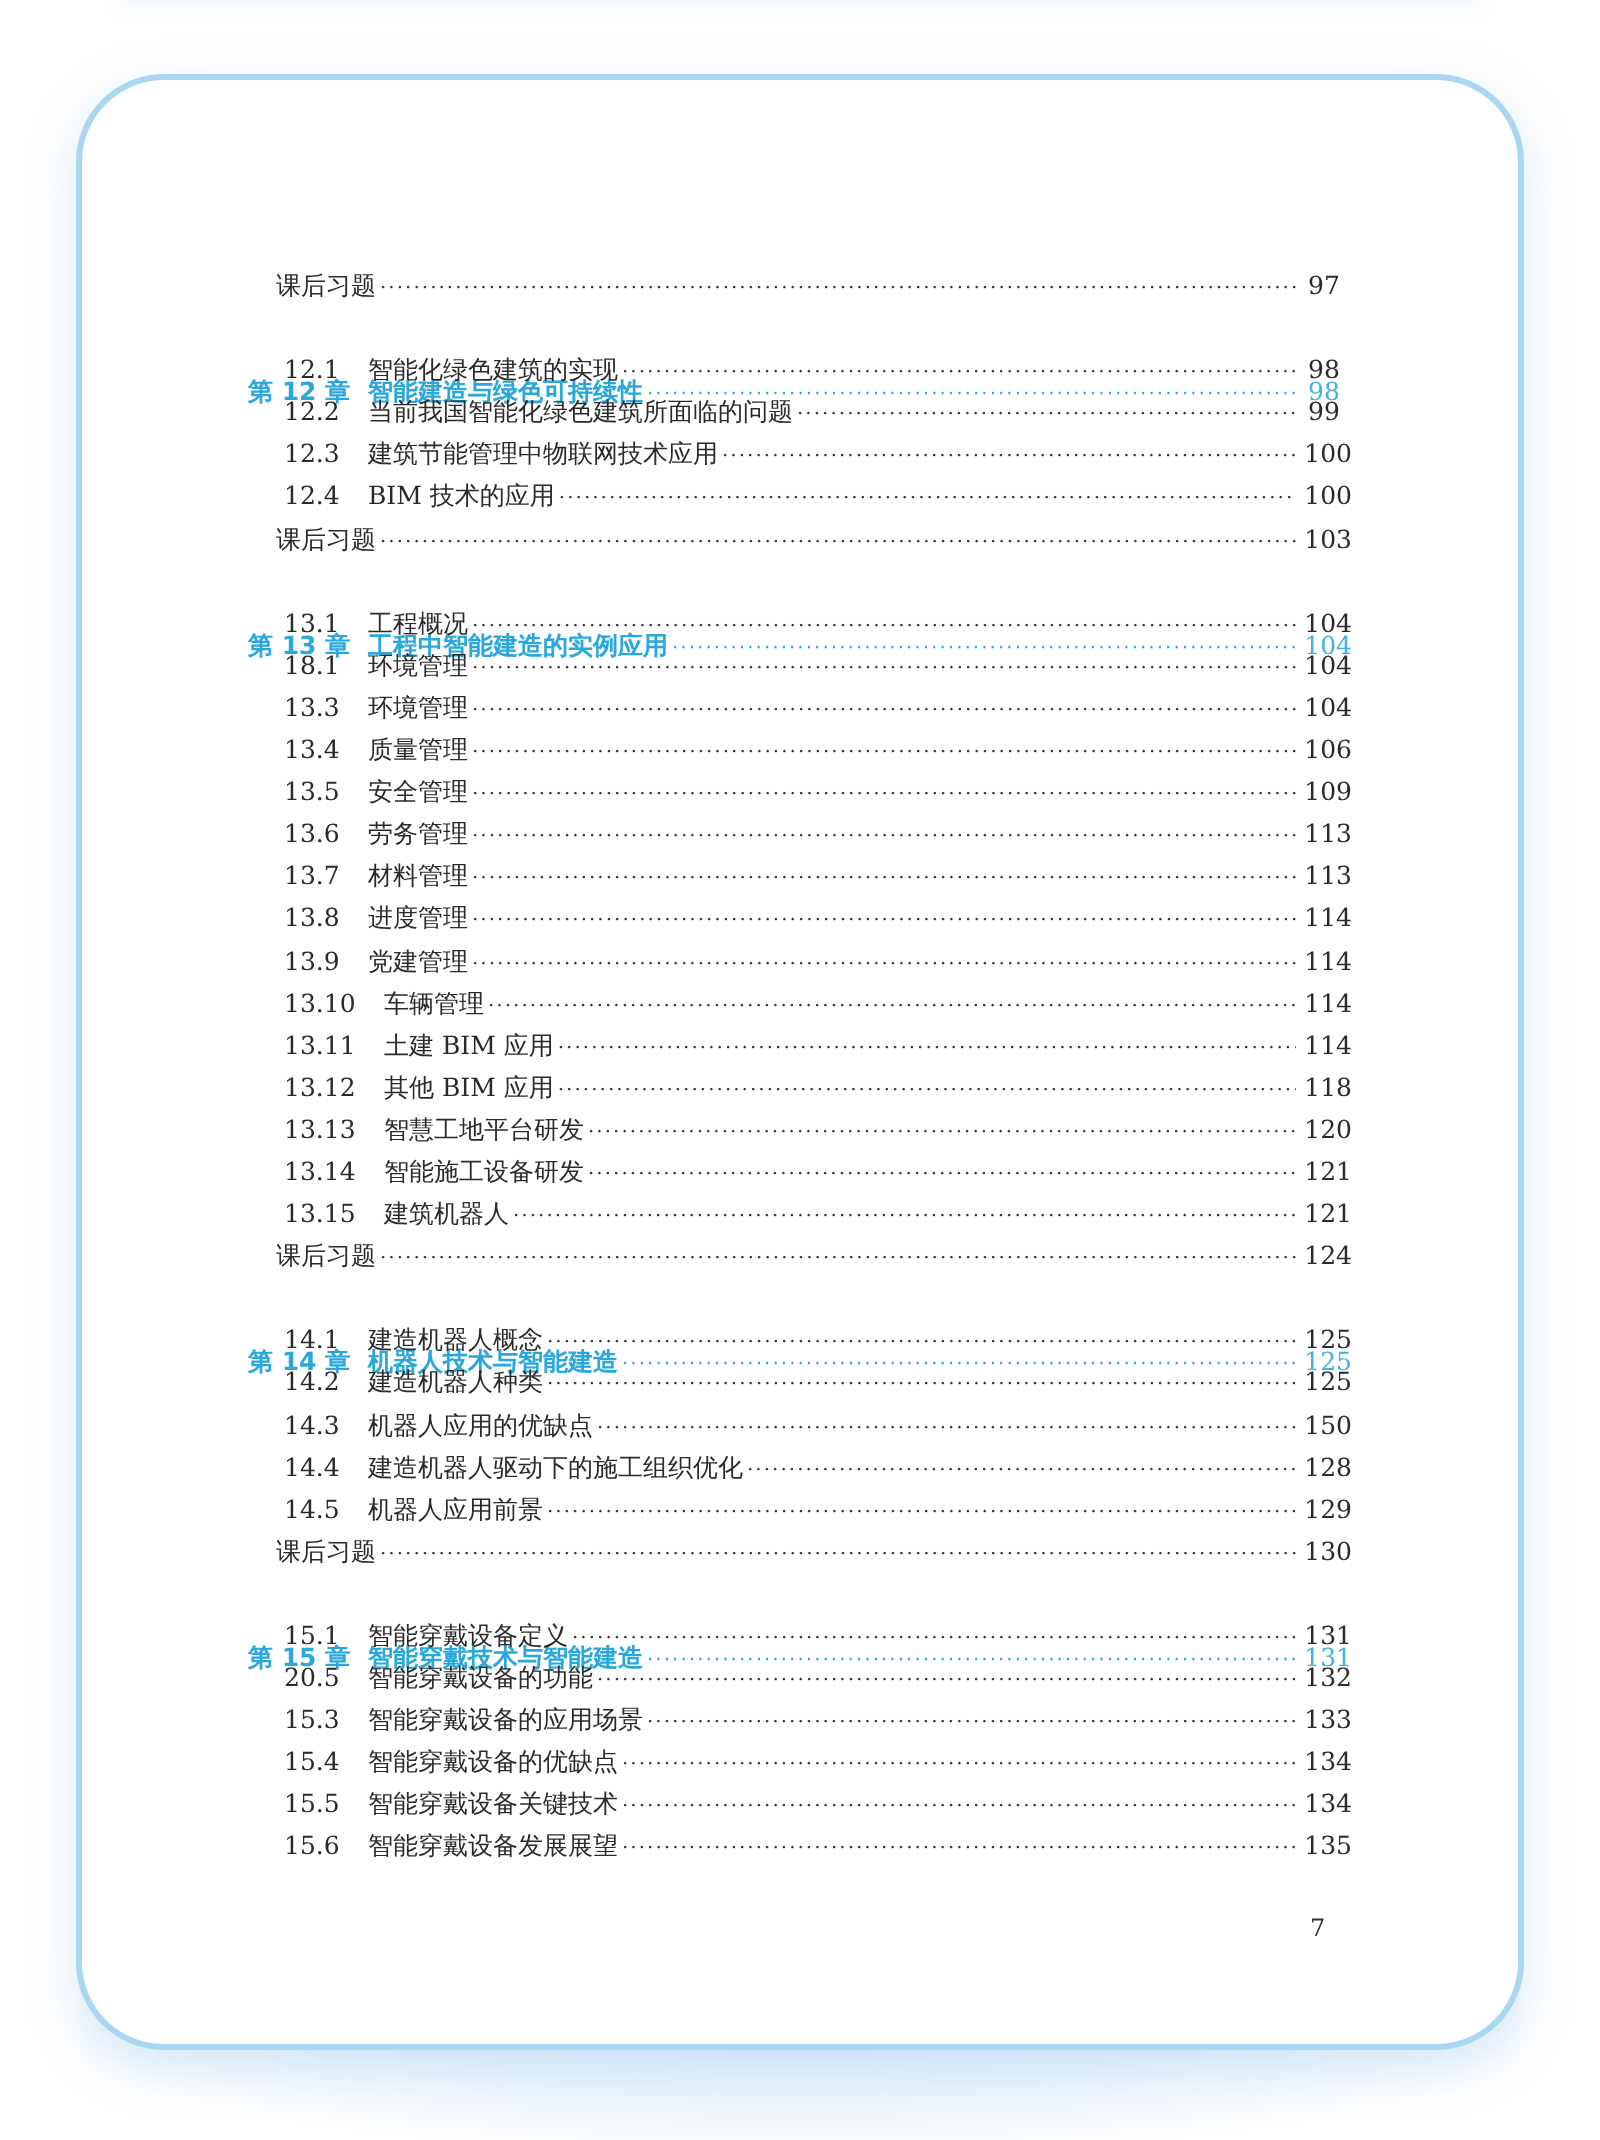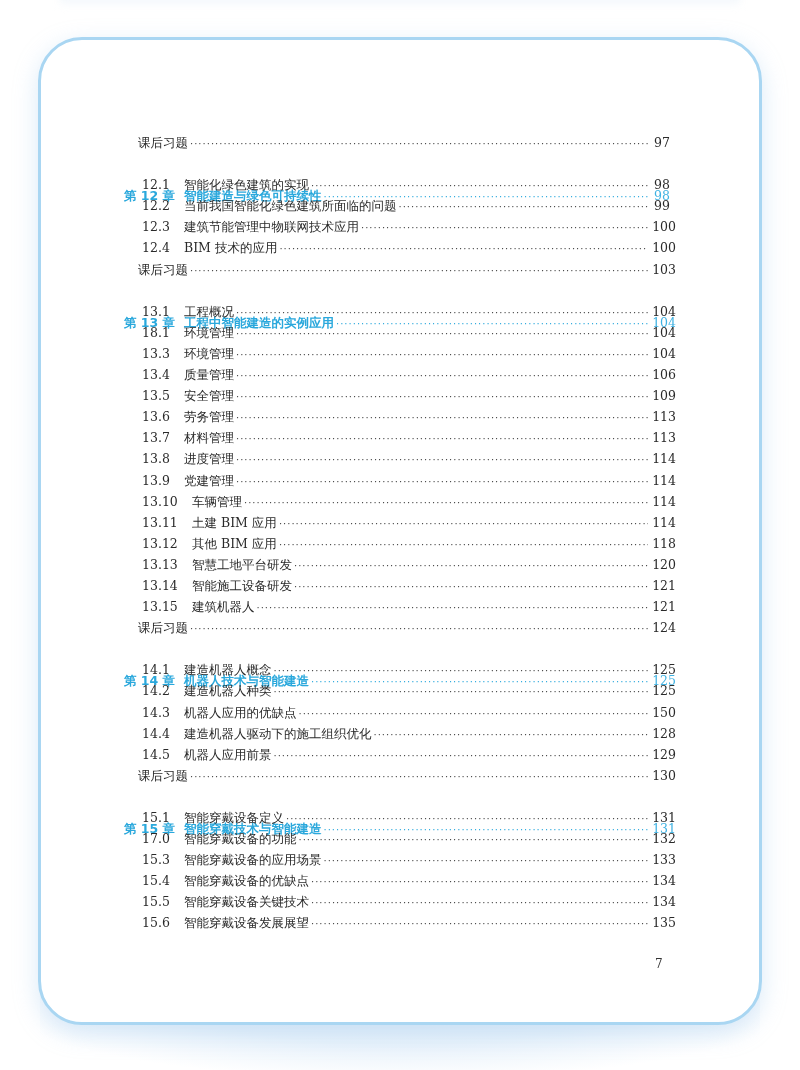--- a/index.html
+++ b/index.html
@@ -305,21 +305,21 @@
       <span class="leader"></span>
       <span class="page">131</span>
     </div>
     <div class="row section">
       <span class="num">15.1</span>
       <span class="title">智能穿戴设备定义</span>
       <span class="leader"></span>
       <span class="page">131</span>
     </div>
     <div class="row section">
-      <span class="num">17.0</span>
+      <span class="num">20.5</span>
       <span class="title">智能穿戴设备的功能</span>
       <span class="leader"></span>
       <span class="page">132</span>
     </div>
     <div class="row section">
       <span class="num">15.3</span>
       <span class="title">智能穿戴设备的应用场景</span>
       <span class="leader"></span>
       <span class="page">133</span>
     </div>

